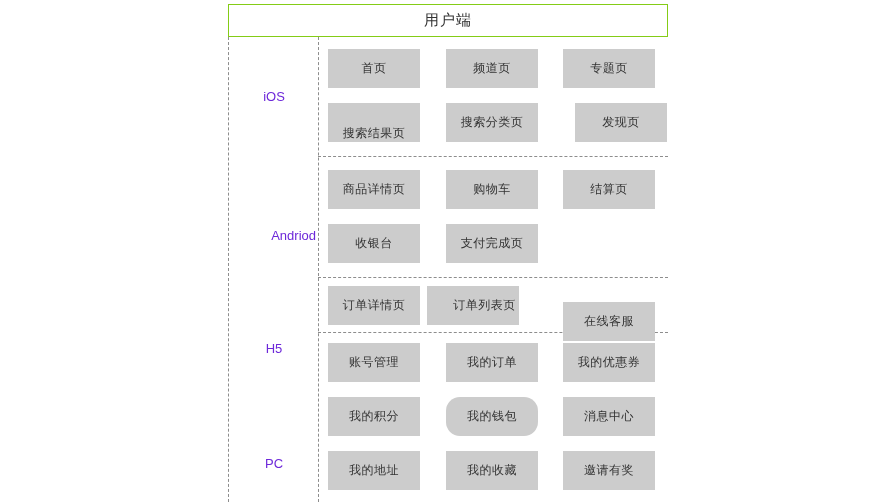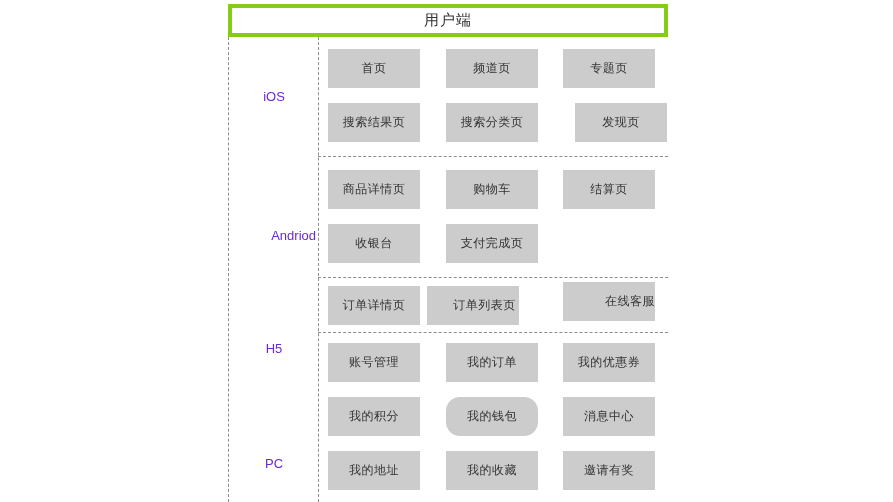--- a/index.html
+++ b/index.html
@@ -21,21 +21,21 @@
     background: #ffffff;
   }
 
   
   .header-box {
     position: absolute;
     left: 228px;
     top: 4px;
     width: 440px;
     height: 33px;
-    border: 4px solid #84cc16;
+    border: 1px solid #84cc16;
     box-sizing: border-box;
     display: flex;
     align-items: center;
     justify-content: center;
     background: #ffffff;
   }
   .header-title {
     font-size: 15px;
     color: #333333;
     letter-spacing: 1px;
@@ -122,21 +122,21 @@
   <div id="tiles-layer">
       <div class="tile" style="left: 328px; top: 49px;">
         <span class="tile-label">首页</span>
       </div>
       <div class="tile" style="left: 446px; top: 49px;">
         <span class="tile-label">频道页</span>
       </div>
       <div class="tile" style="left: 563px; top: 49px;">
         <span class="tile-label">专题页</span>
       </div>
-      <div class="tile" style="left: 328px; top: 103px;">
+      <div class="tile" style="left: 328px; top: 103px; align-items: flex-end;">
         <span class="tile-label">搜索结果页</span>
       </div>
       <div class="tile" style="left: 446px; top: 103px;">
         <span class="tile-label">搜索分类页</span>
       </div>
       <div class="tile" style="left: 563px; top: 103px; margin-left: 12px;">
         <span class="tile-label">发现页</span>
       </div>
       <div class="tile" style="left: 328px; top: 170px;">
         <span class="tile-label">商品详情页</span>
@@ -152,21 +152,21 @@
       </div>
       <div class="tile" style="left: 446px; top: 224px;">
         <span class="tile-label">支付完成页</span>
       </div>
       <div class="tile" style="left: 328px; top: 286px;">
         <span class="tile-label">订单详情页</span>
       </div>
       <div class="tile" style="left: 427px; top: 286px; padding-left: 23px;">
         <span class="tile-label">订单列表页</span>
       </div>
-      <div class="tile" style="left: 563px; top: 282px; justify-content: flex-end;">
+      <div class="tile" style="left: 563px; top: 302px;">
         <span class="tile-label">在线客服</span>
       </div>
       <div class="tile" style="left: 328px; top: 343px;">
         <span class="tile-label">账号管理</span>
       </div>
       <div class="tile" style="left: 446px; top: 343px;">
         <span class="tile-label">我的订单</span>
       </div>
       <div class="tile" style="left: 563px; top: 343px;">
         <span class="tile-label">我的优惠券</span>

